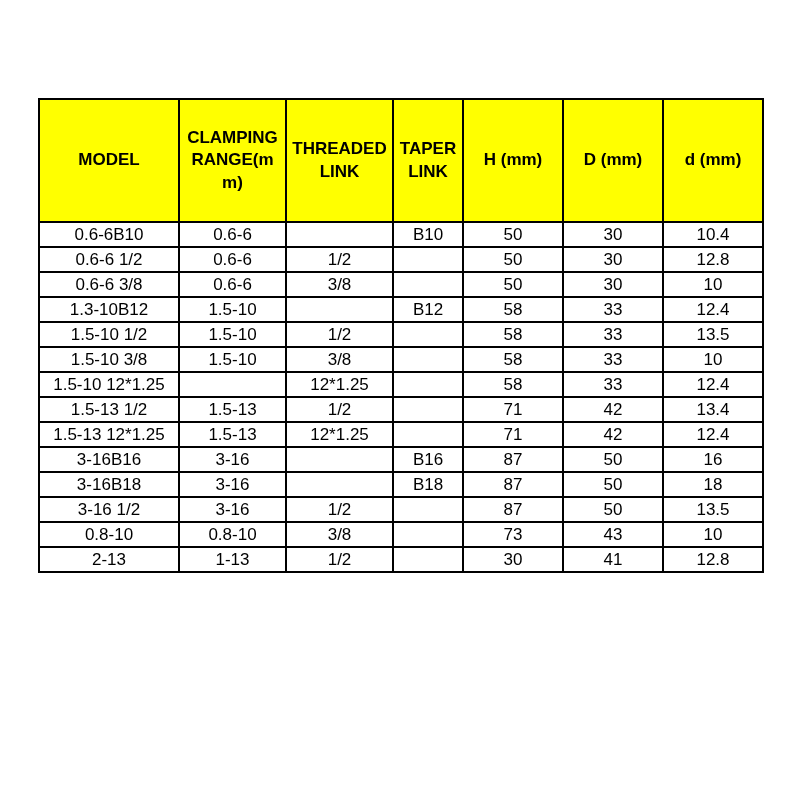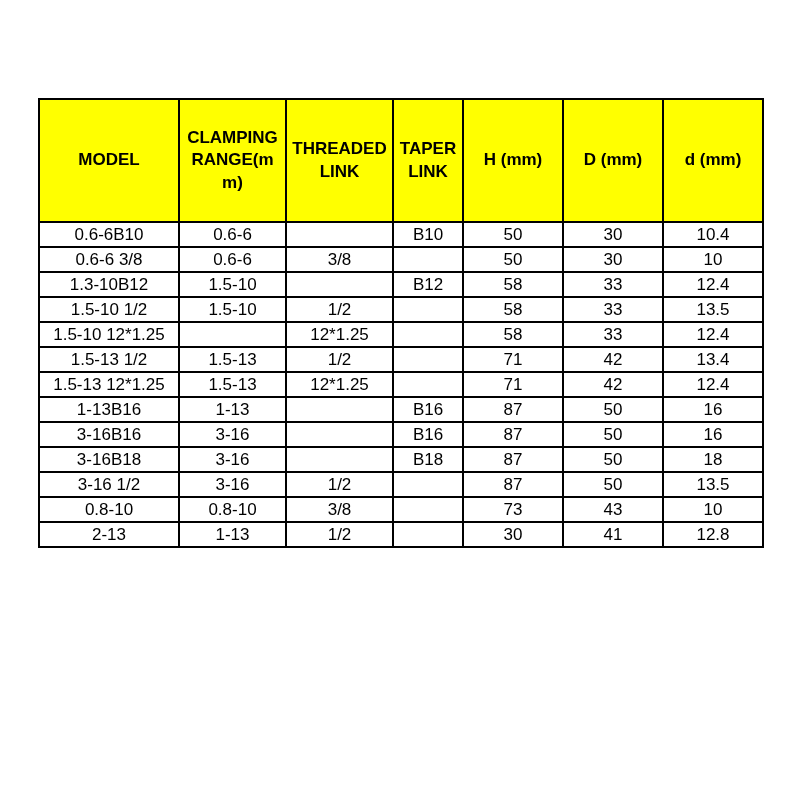--- a/index.html
+++ b/index.html
@@ -84,20 +84,29 @@
         <tr>
           <td>0.6-6B10</td>
           <td>0.6-6</td>
           <td></td>
           <td>B10</td>
           <td>50</td>
           <td>30</td>
           <td>10.4</td>
         </tr>
         <tr>
+          <td>0.6-6 1/2</td>
+          <td>0.6-6</td>
+          <td>1/2</td>
+          <td></td>
+          <td>50</td>
+          <td>30</td>
+          <td>12.8</td>
+        </tr>
+        <tr>
           <td>0.6-6 3/8</td>
           <td>0.6-6</td>
           <td>3/8</td>
           <td></td>
           <td>50</td>
           <td>30</td>
           <td>10</td>
         </tr>
         <tr>
           <td>1.3-10B12</td>
@@ -111,20 +120,29 @@
         <tr>
           <td>1.5-10 1/2</td>
           <td>1.5-10</td>
           <td>1/2</td>
           <td></td>
           <td>58</td>
           <td>33</td>
           <td>13.5</td>
         </tr>
         <tr>
+          <td>1.5-10 3/8</td>
+          <td>1.5-10</td>
+          <td>3/8</td>
+          <td></td>
+          <td>58</td>
+          <td>33</td>
+          <td>10</td>
+        </tr>
+        <tr>
           <td>1.5-10 12*1.25</td>
           <td></td>
           <td>12*1.25</td>
           <td></td>
           <td>58</td>
           <td>33</td>
           <td>12.4</td>
         </tr>
         <tr>
           <td>1.5-13 1/2</td>
@@ -136,29 +154,20 @@
           <td>13.4</td>
         </tr>
         <tr>
           <td>1.5-13 12*1.25</td>
           <td>1.5-13</td>
           <td>12*1.25</td>
           <td></td>
           <td>71</td>
           <td>42</td>
           <td>12.4</td>
-        </tr>
-        <tr>
-          <td>1-13B16</td>
-          <td>1-13</td>
-          <td></td>
-          <td>B16</td>
-          <td>87</td>
-          <td>50</td>
-          <td>16</td>
         </tr>
         <tr>
           <td>3-16B16</td>
           <td>3-16</td>
           <td></td>
           <td>B16</td>
           <td>87</td>
           <td>50</td>
           <td>16</td>
         </tr>

